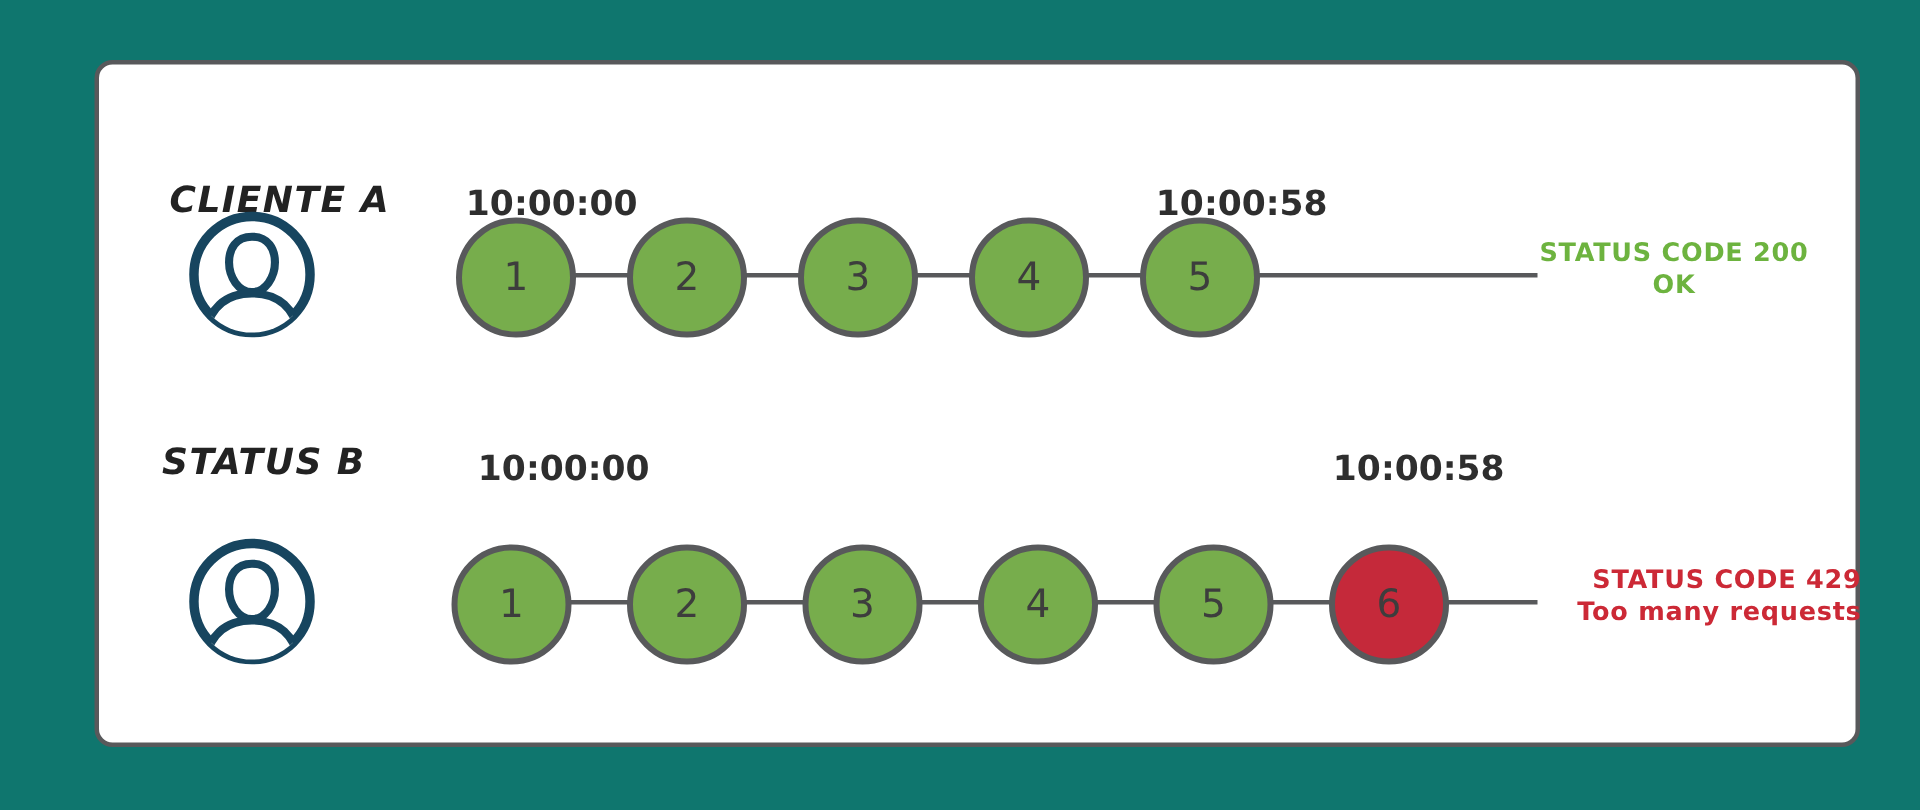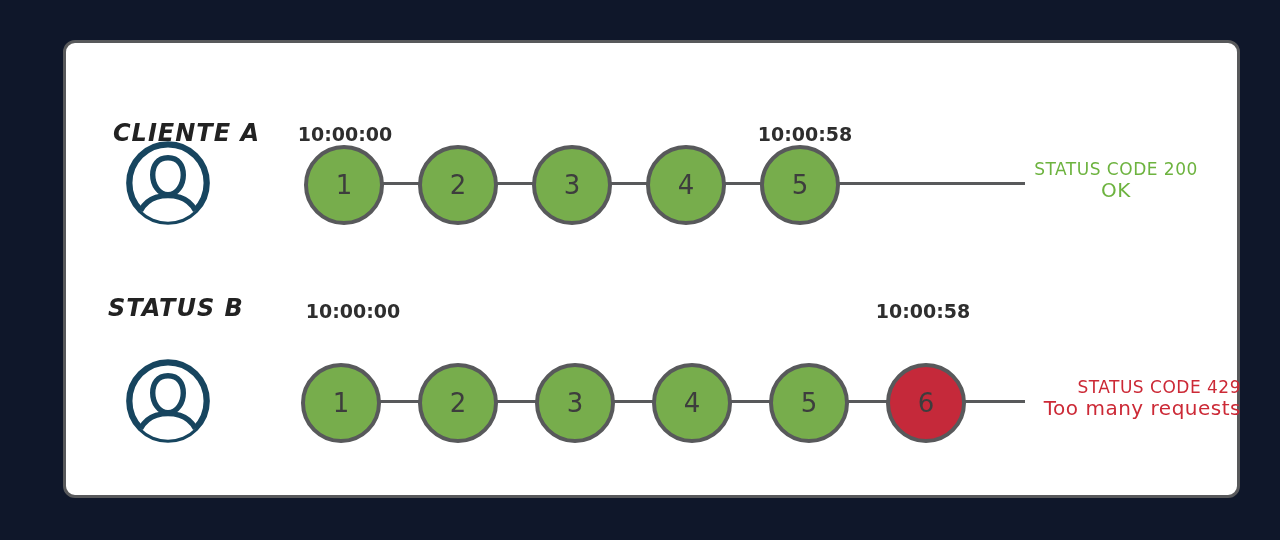--- a/index.html
+++ b/index.html
@@ -1,42 +1,42 @@
 <!DOCTYPE html>
 <html><head>
 <meta charset="utf-8">
 <style>
   html,body{margin:0;padding:0;background:#ffffff;}
   body{width:1280px;height:540px;overflow:hidden;
        font-family:"Liberation Sans",sans-serif;}
-  .stage{position:relative;width:1280px;height:540px;background:#0f172a;}
+  .stage{position:relative;width:1280px;height:540px;background:#0f766e;}
   .frame{position:absolute;left:63px;top:40px;width:1177px;height:458px;
          border:3px solid #58595b;border-radius:12px;background:#ffffff;
          box-sizing:border-box;}
   .abs{position:absolute;}
   .client-label{font-size:24px;font-weight:bold;font-style:italic;
                 letter-spacing:1px;color:#222222;white-space:nowrap;
                 font-family:"DejaVu Sans",sans-serif;}
-  .timestamp{width:160px;text-align:center;font-size:19px;font-weight:bold;
+  .timestamp{width:160px;text-align:right;font-size:23px;font-weight:bold;
              color:#2e2e2e;white-space:nowrap;
              font-family:"DejaVu Sans",sans-serif;}
   .avatar{width:90px;height:90px;}
   .tl-line{height:3px;background:#58595b;}
   .req-circle{width:72px;height:72px;border-radius:50%;
               border:4px solid #58595b;display:flex;align-items:center;
               justify-content:center;font-size:26px;color:#3d3d3d;
               font-family:"DejaVu Sans",sans-serif;z-index:2;}
   .req-circle[data-state="ok"]{background:#77ad4c;}
   .req-circle[data-state="blocked"]{background:#c5293a;}
-  .status{width:250px;text-align:center;font-weight:normal;
+  .status{width:250px;text-align:center;font-weight:bold;
           font-size:17px;line-height:21px;letter-spacing:0.5px;
           font-family:"DejaVu Sans",sans-serif;}
   .status.success{color:#6db33f;}
   .status.error{color:#cc2936;}
-  .status .sub{font-size:20px;}
+  .status .sub{font-size:17px;}
   
   .a-label{left:47px;top:76px;}
   .a-t1{left:199px;top:80px;}
   .a-t2{left:659px;top:80px;}
   .a-avatar{left:57px;top:95px;}
   .a-line{left:278px;top:139px;width:681px;}
   .a-circle{top:102px;}
   .a-c1{left:238px;} .a-c2{left:352px;} .a-c3{left:466px;}
   .a-c4{left:580px;} .a-c5{left:694px;}
   .a-status{left:925px;top:116px;}

